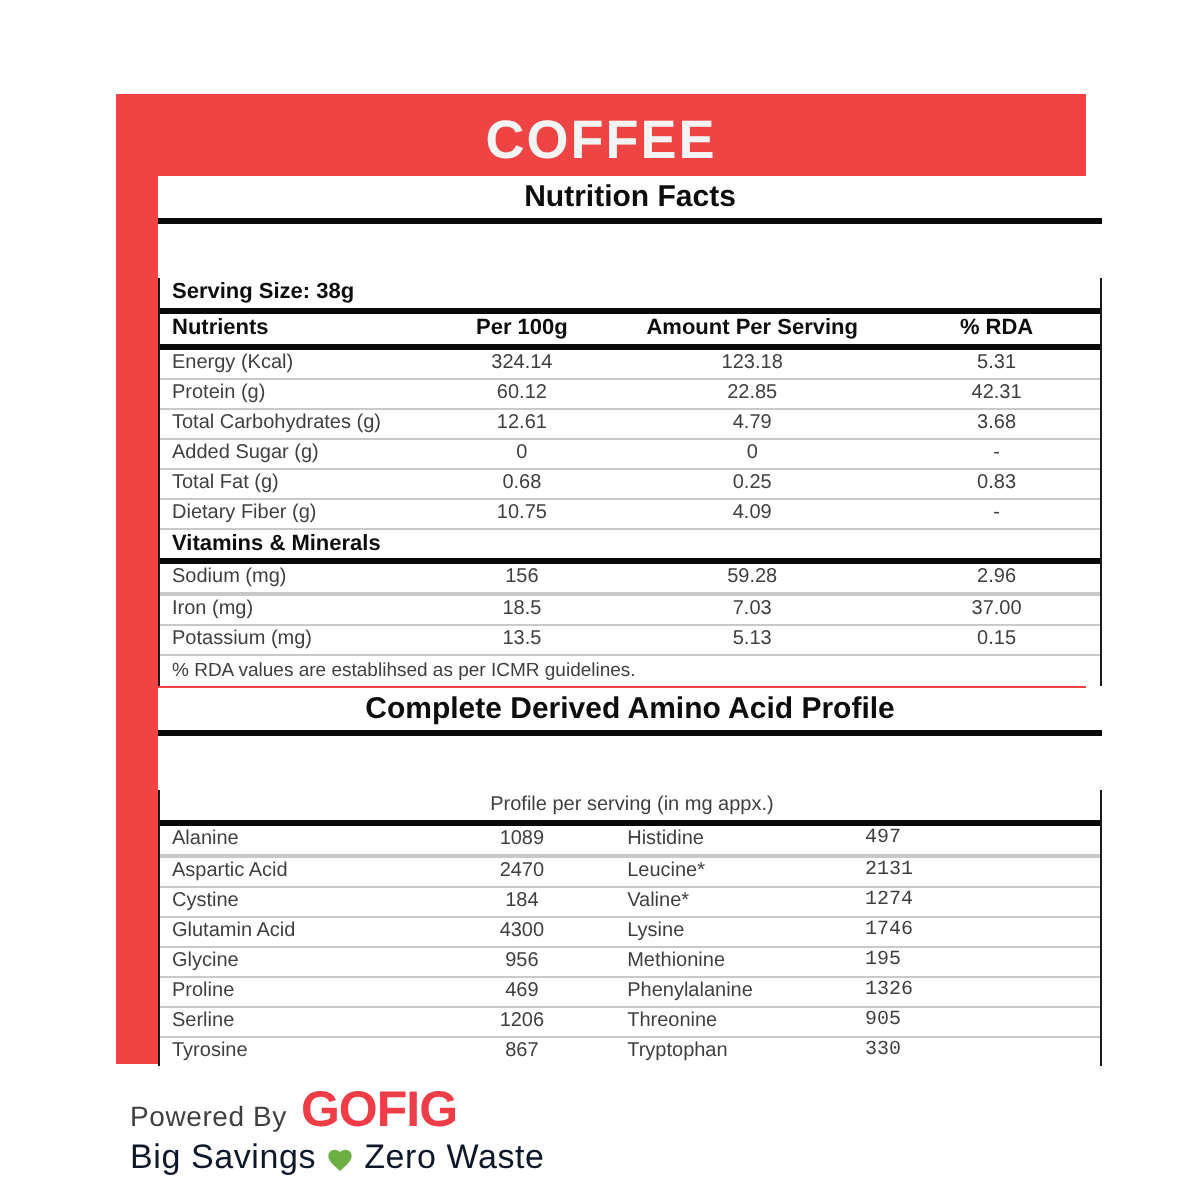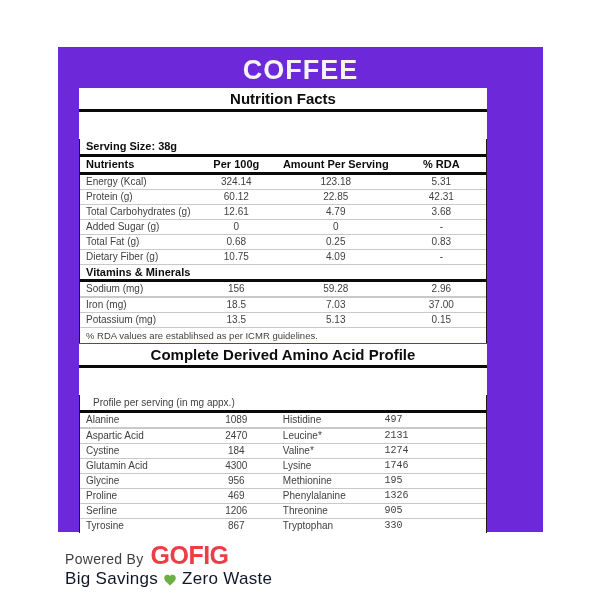--- a/index.html
+++ b/index.html
@@ -3,28 +3,28 @@
 <meta charset="utf-8">
 <style>
   html,body{margin:0;padding:0;}
   body{
     width:600px;height:600px;position:relative;background:#ffffff;
     font-family:"Liberation Sans", sans-serif;
     -webkit-font-smoothing:antialiased;
   }
   .panel{
     position:absolute;left:58px;top:47px;width:485px;height:485px;
-    background:#6d28d9;
+    background:#ef4444;
   }
   .coffee-title{
     position:absolute;top:8px;left:0;width:100%;text-align:center;
     font-size:27px;font-weight:700;color:#f4f4f4;letter-spacing:1px;
   }
   .label-table{
-    position:absolute;left:21px;width:408px;background:#ffffff;
+    position:absolute;left:21px;width:472px;background:#ffffff;
     color:#3f3f3f;font-size:10px;
   }
   .t1{top:41px;}
   .t2{top:297px;}
   .table-title{
     height:21px;line-height:21px;text-align:center;
     font-size:15px;font-weight:700;color:#0d0d0d;
   }
   .tbody{
     border-left:1px solid #1a1a1a;border-right:1px solid #1a1a1a;margin-top:27px;
@@ -45,21 +45,21 @@
   .grid-row .c1{text-align:left;padding-left:6px;}
   .grid-row .c2,.grid-row .c3,.grid-row .c4{text-align:center;}
   .section-row{
     height:14px;line-height:14px;padding-left:6px;
     font-size:11px;font-weight:700;color:#0d0d0d;
   }
   .note-row{
     height:15px;line-height:15px;padding-left:6px;font-size:9.5px;color:#3f3f3f;
   }
   .subtitle-row{
-    height:15px;line-height:15px;padding-left:13px;font-size:10px;color:#3f3f3f;
+    height:15px;line-height:15px;padding-left:2px;font-size:10px;color:#3f3f3f;text-align:center;
   }
   .amino-row{
     display:grid;grid-template-columns:29% 19% 27% 25%;
     align-items:center;height:14px;line-height:14px;
   }
   .amino-row .a1{text-align:left;padding-left:6px;}
   .amino-row .a2{text-align:center;}
   .amino-row .a3{text-align:left;padding-left:8px;}
   .amino-row .a4{font-family:Liberation Mono, monospace;}
   .footer{position:absolute;left:18px;top:543px;margin-left:47px;}

